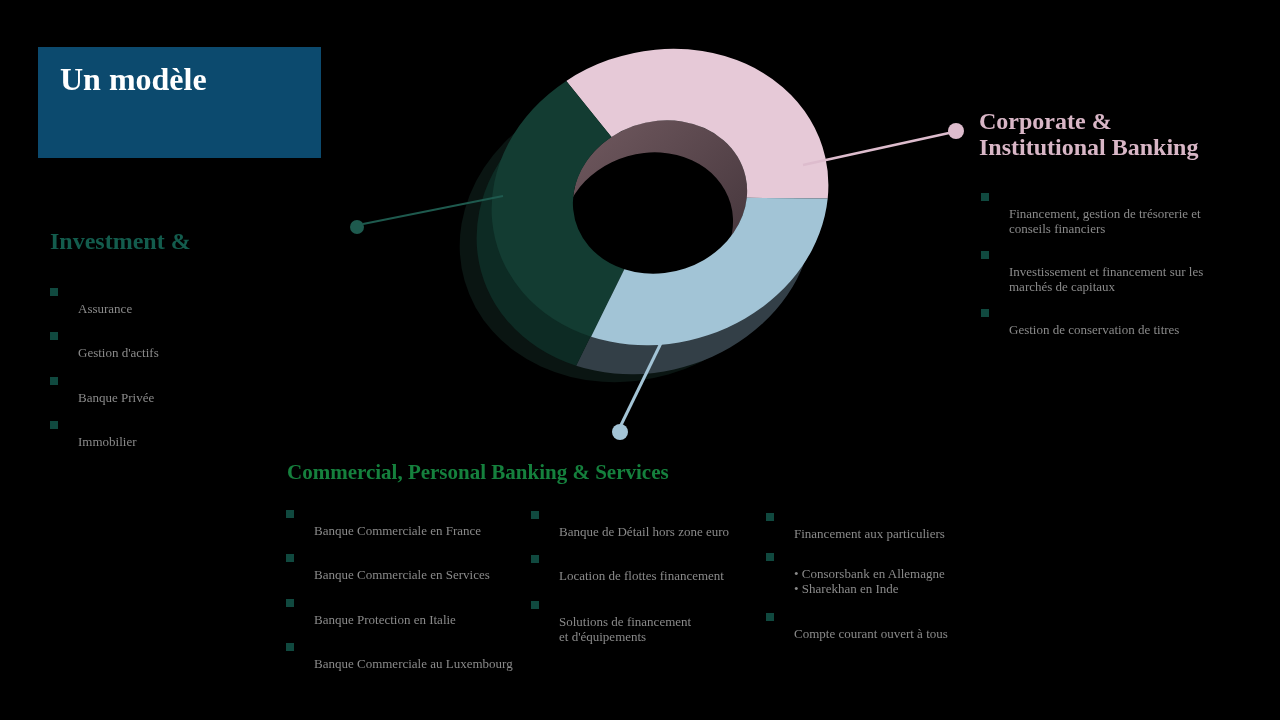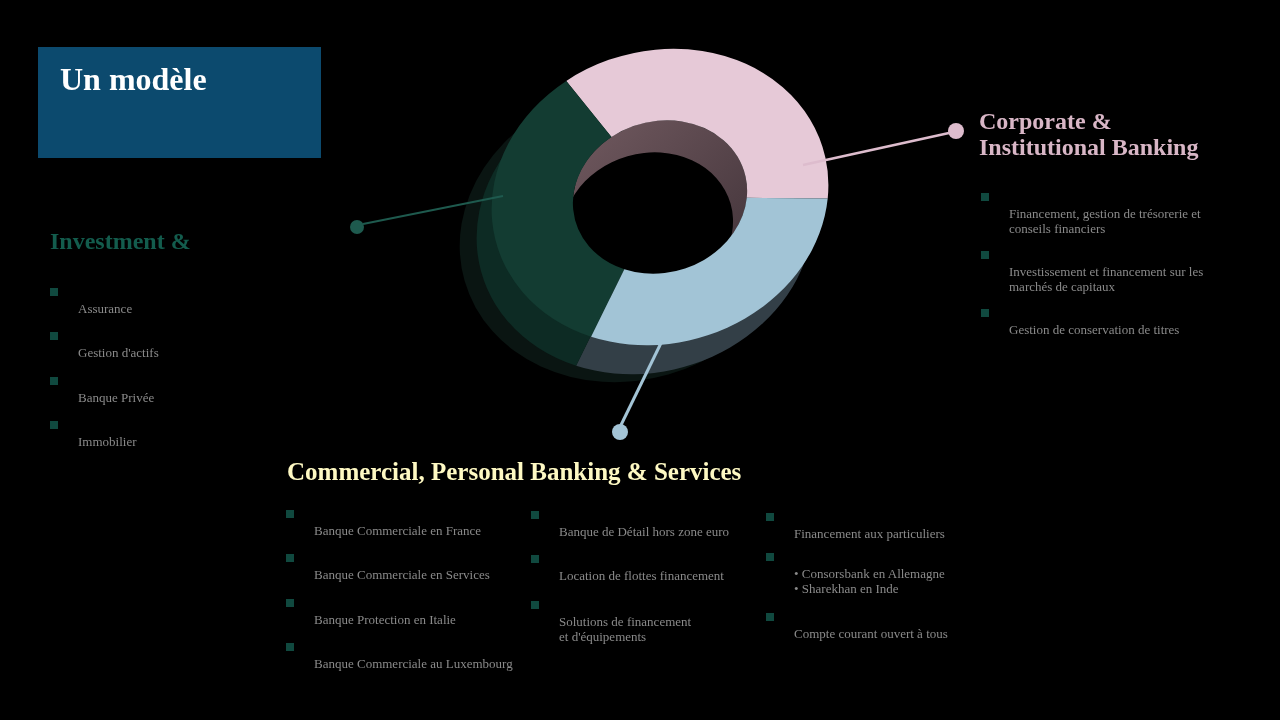--- a/index.html
+++ b/index.html
@@ -11,21 +11,21 @@
 
   .title-box{
     position:absolute;left:38px;top:47px;width:283px;height:111px;
     background:#0c4a6e;color:#fff;box-sizing:border-box;
     padding:13px 0 0 22px;font-size:32px;font-weight:bold;line-height:39px;
   }
 
   .heading{position:absolute;font-weight:bold;font-size:24px;line-height:26px;}
   .heading.inv{left:50px;top:212px;color:#135c4d;margin-top:16px;}
   .heading.corp{left:979px;top:108px;color:#d8b6c6;}
-  .heading.comm{left:287px;top:459px;color:#fef9c3;font-size:25px;text-align:center;}
+  .heading.comm{left:287px;top:459px;color:#15803d;font-size:21px;text-align:center;}
 
   .li{position:absolute;}
   .li .sq{
     position:absolute;left:0;top:0;width:8px;height:8px;
     background:#10493f;display:block;
   }
   .li .lbl{
     position:absolute;left:28px;top:13px;
     font-size:13px;line-height:15px;color:#8a8a8a;
     white-space:pre-line;width:max-content;max-width:235px;

